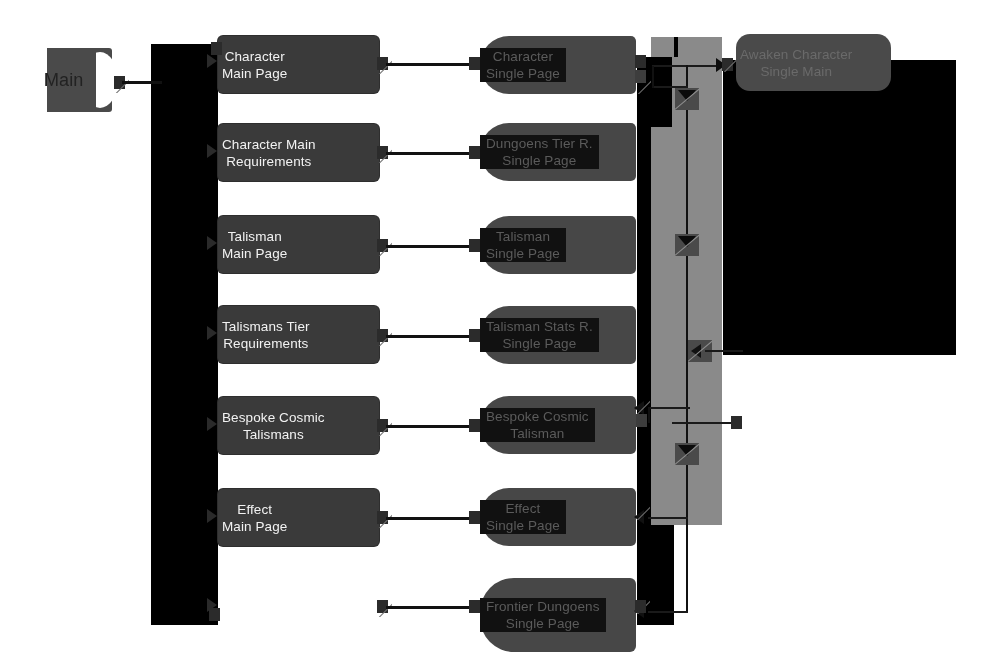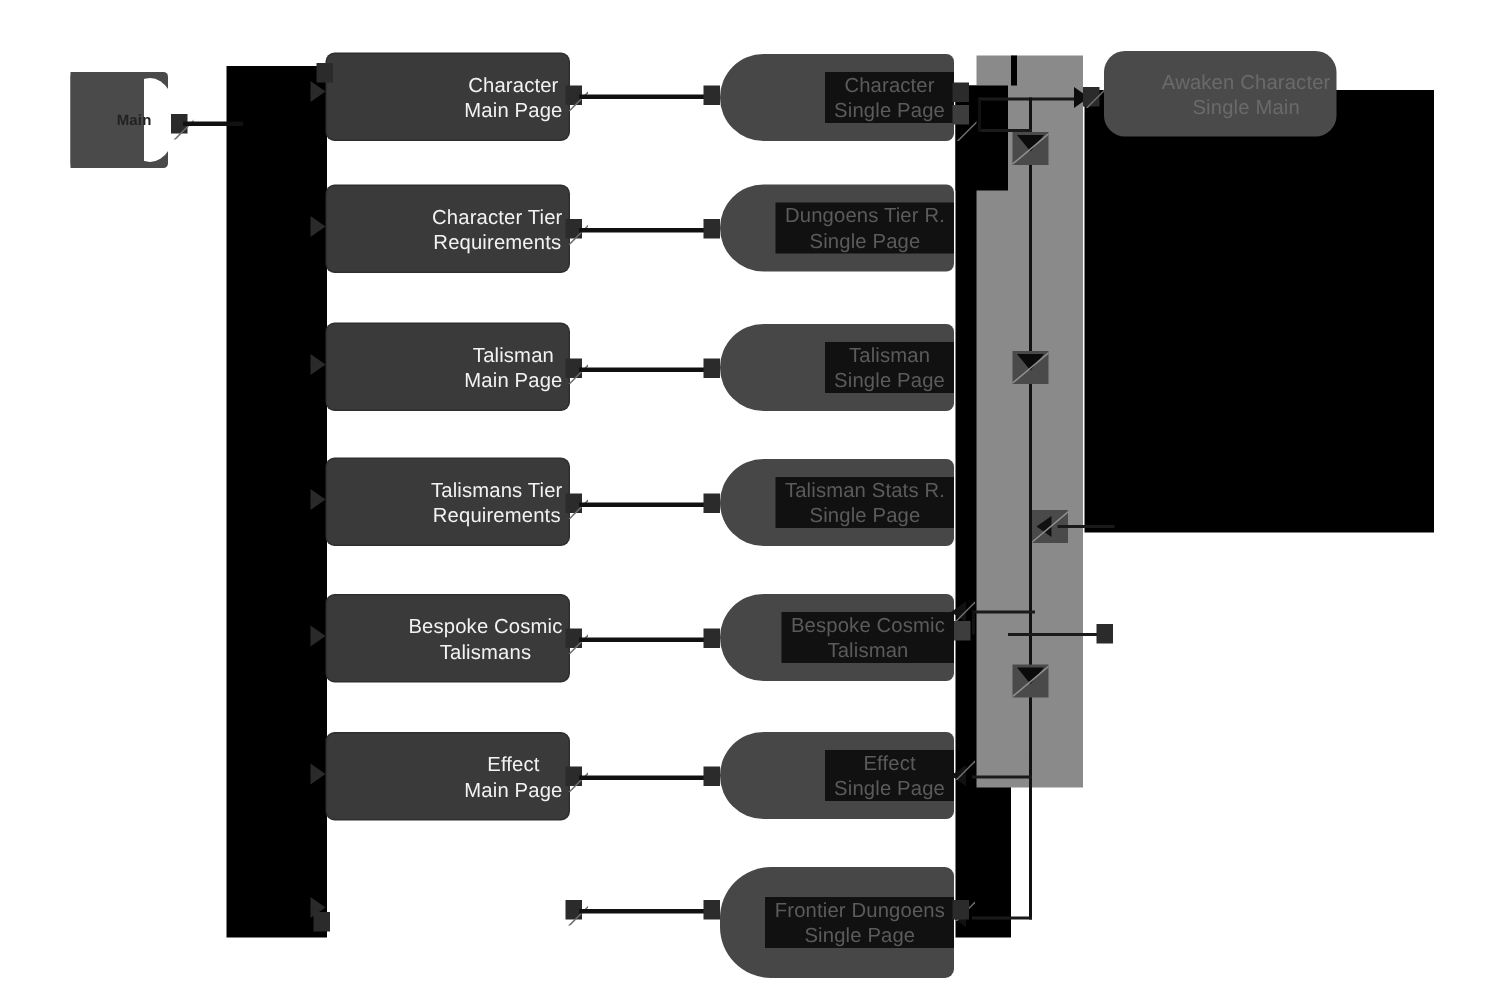--- a/index.html
+++ b/index.html
@@ -23,21 +23,21 @@
   
   .slab-black { position: absolute; background: #000000; }
   .slab-gray  { position: absolute; background: #8a8a8a; }
 
   
   .node {
     position: absolute;
     box-sizing: border-box;
     display: flex;
     align-items: center;
-    justify-content: flex-end;
+    justify-content: flex-start;
     text-align: center;
     color: #f2f2f2;
     font-size: 13.5px;
     line-height: 17px;
     letter-spacing: 0.1px;
   }
   .node .label {
     display: block;
     white-space: pre-line;
     padding: 0 4px;
@@ -81,22 +81,22 @@
     padding: 0 6px;
   }
 
   
   .node-main {
     background: #4a4a4a;
     border-radius: 3px;
   }
   .node-main .label {
     color: #222222;
-    font-weight: bold;
-    font-size: 10px;
+    font-weight: normal;
+    font-size: 18px;
     position: relative;
     left: -7px;
   }
   .main-lens {
     position: absolute;
     background: #ffffff;
     border-radius: 50%;
   }
   .main-lens-mask {
     position: absolute;
@@ -215,21 +215,21 @@
   <div class="edge-h" style="left:122px; top:81px; width:40px;"></div>
 
   <div class="node node-left" style="left:218px; top:36px; width:161px; height:57px;">
     <span class="label">Character
 Main Page</span>
   </div>
   <div class="arrow arrow-right" style="left:207px; top:54px;"></div>
   <div class="port" style="left:211px; top:42px;"></div>
 
   <div class="node node-left" style="left:218px; top:124px; width:161px; height:57px;">
-    <span class="label">Character Tier
+    <span class="label">Character Main
 Requirements</span>
   </div>
   <div class="arrow arrow-right" style="left:207px; top:144px;"></div>
 
   <div class="node node-left" style="left:218px; top:216px; width:161px; height:57px;">
     <span class="label">Talisman
 Main Page</span>
   </div>
   <div class="arrow arrow-right" style="left:207px; top:236px;"></div>
 

